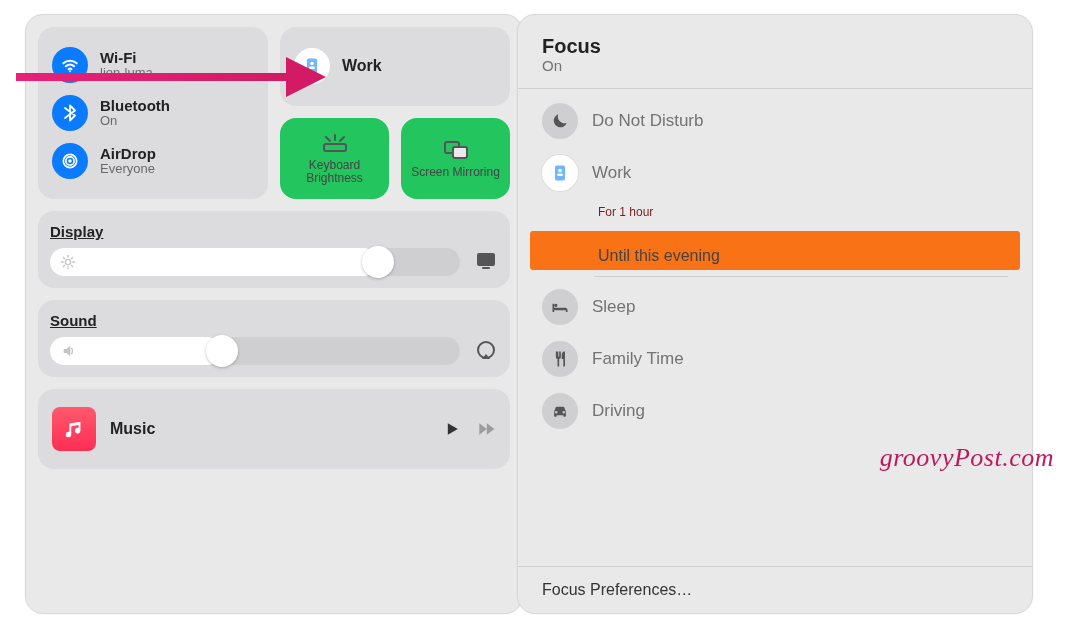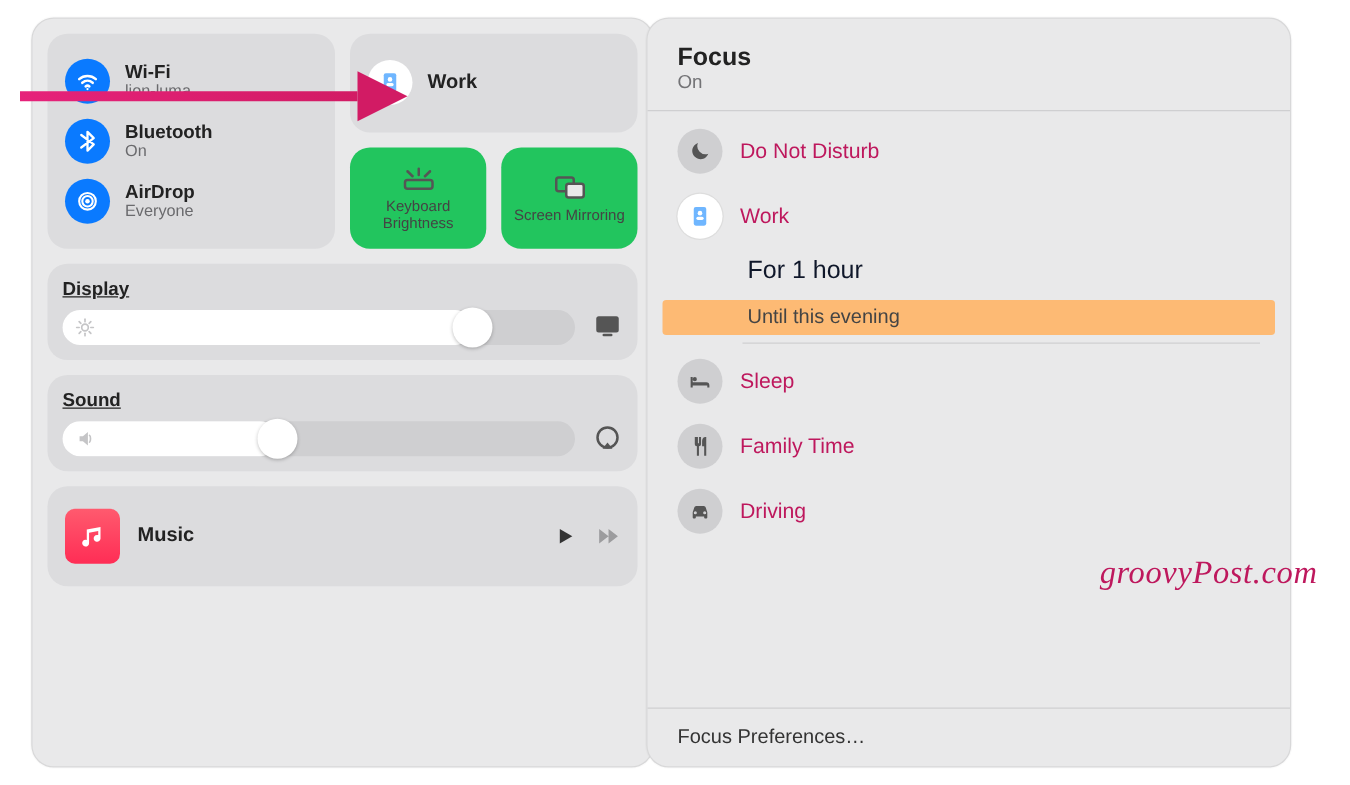--- a/index.html
+++ b/index.html
@@ -86,26 +86,26 @@
   .arrow-head { position:absolute; right:0; top:-6px; width:0; height:0;
     border-left: 40px solid #d21b64; border-top: 20px solid transparent; border-bottom:20px solid transparent; }
   
   .focus-panel { left: 517px; top: 14px; width: 516px; height: 600px; padding: 18px 0 0 0; display:flex; flex-direction:column; }
   .fp-header { padding: 2px 24px 8px; }
   .fp-title { font-size: 20px; font-weight: 600; color:#222; }
   .fp-sub { font-size: 15px; color:#737376; margin-top: -1px; }
   .fp-sep { height:1px; background:#cfcfd1; margin: 6px 0 0 0; }
   .fp-list { padding-top: 6px; flex:1; }
   .fp-row { display:flex; align-items:center; gap:14px; padding: 8px 24px; }
-  .fp-label { font-size: 17px; color:#be185d; }
+  .fp-label { font-size: 17px; color:#737373; }
   .sub-opts { padding-left: 76px; padding-bottom:4px; }
-  .opt { font-size: 20px; color:#0f172a; padding: 6px 0 6px 4px; }
+  .opt { font-size: 12px; color:#7f1d1d; padding: 6px 0 6px 4px; }
   .opt-selected {
-    background:#fdba74; margin: 2px 12px 6px 12px;
-    padding: 5px 0 5px 68px; font-size:16px; color:#444; border-radius:3px;
+    background:#f97316; margin: 2px 12px 6px 12px;
+    padding: 16px 0 5px 68px; font-size:16px; color:#444; border-radius:3px;
   }
   .sub-sep { height:1px; background:#cfcfd1; margin: 4px 24px 4px 76px; }
   .fp-foot-sep { height:1px; background:#cfcfd1; margin-top:auto; }
   .fp-foot { padding: 14px 24px; font-size:16px; color:#333; }
   .watermark {
     position:absolute; right:26px; top:443px;
     font-family: Georgia, "Times New Roman", serif; font-style: italic;
     font-size: 26px; color:#be185d; letter-spacing:.5px;
   }
 </style>

